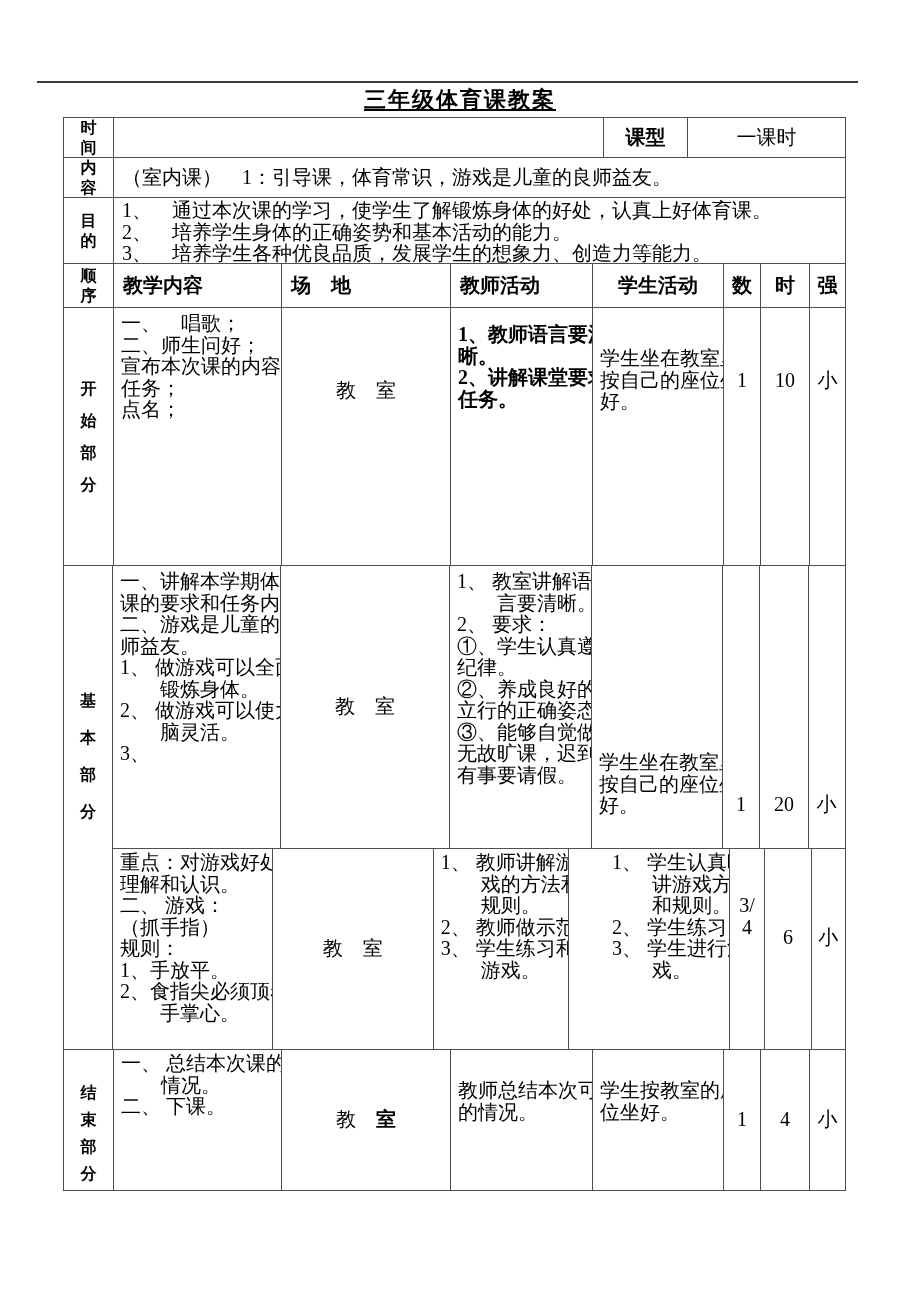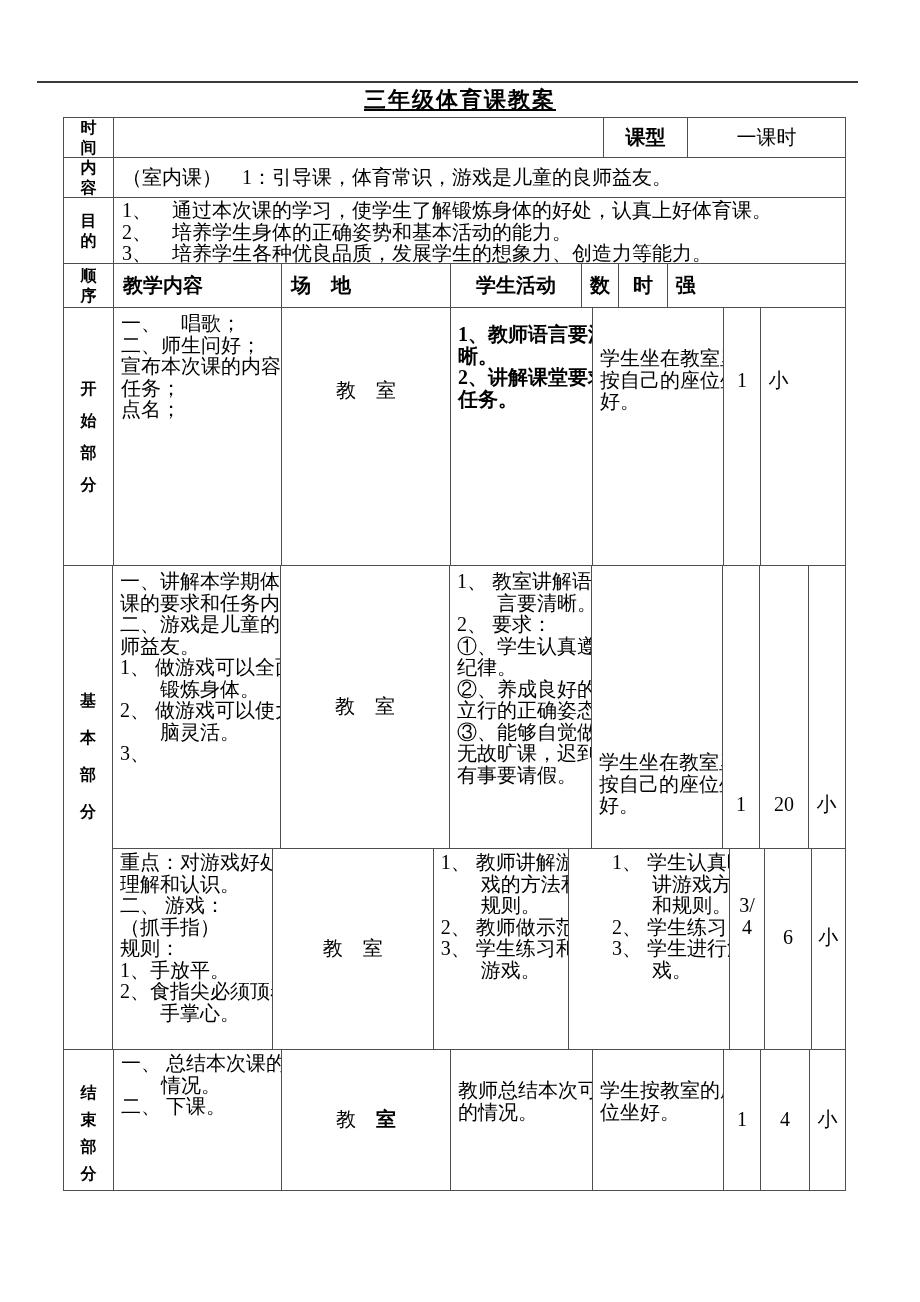--- a/index.html
+++ b/index.html
@@ -61,20 +61,21 @@
       <div class="c end" style="width:731px;padding:2px 0 0 8px;">1、　通过本次课的学习，使学生了解锻炼身体的好处，认真上好体育课。
 2、　培养学生身体的正确姿势和基本活动的能力。
 3、　培养学生各种优良品质，发展学生的想象力、创造力等能力。</div>
     </div>
 
     <div class="trow" style="height:44px;">
       <div class="c w1 lbl">顺
 序</div>
       <div class="c w2 hdr left">教学内容</div>
       <div class="c w3 hdr left">场　地</div>
+      <div class="c w4 hdr left">教师活动</div>
       <div class="c w5 hdr mid">学生活动</div>
       <div class="c w6 hdr mid">数</div>
       <div class="c w7 hdr mid">时</div>
       <div class="c w8 end hdr mid">强</div>
     </div>
 
     <div class="trow" style="height:258px;">
       <div class="c w1 lbl vlabel">开
 始
 部
@@ -86,20 +87,21 @@
 点名；</div>
       <div class="c w3 num" style="padding-top:72px;">教　室</div>
       <div class="c w4" style="padding:16px 0 0 7px;font-weight:bold;">1、教师语言要清
 晰。
 2、讲解课堂要求
 任务。</div>
       <div class="c w5" style="padding:40px 0 0 7px;">学生坐在教室里
 按自己的座位坐
 好。</div>
       <div class="c w6 num" style="padding-top:62px;">1</div>
+      <div class="c w7 num" style="padding-top:62px;">10</div>
       <div class="c w8 end num" style="padding-top:62px;">小</div>
     </div>
 
     <div class="trow" style="height:484px;">
       <div class="c w1 lbl vlabel basic" style="align-items:flex-start;justify-content:center;display:flex;">基
 本
 部
 分</div>
       <div class="subcol" style="width:732px;">
 

